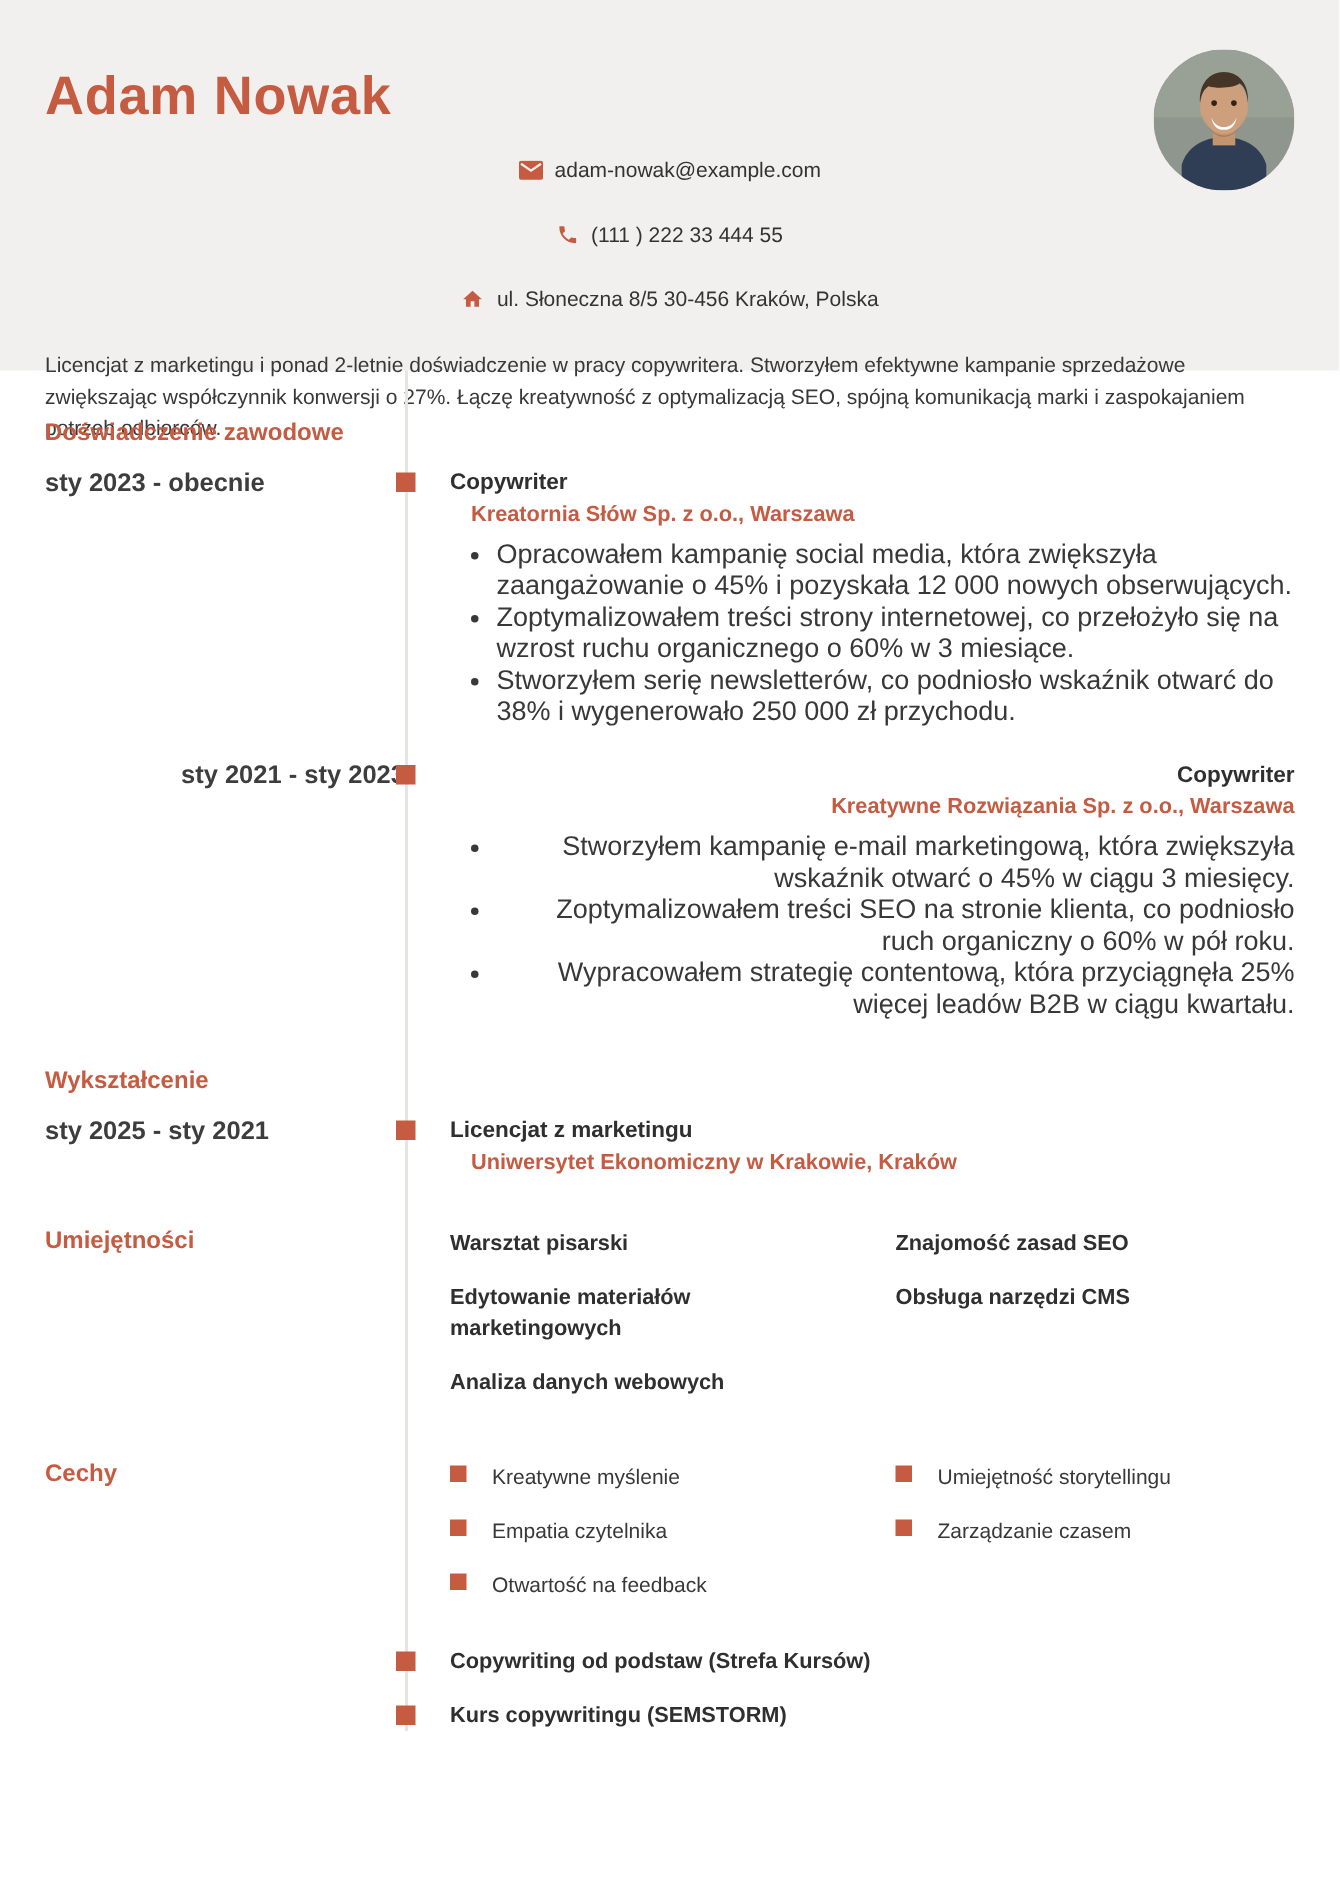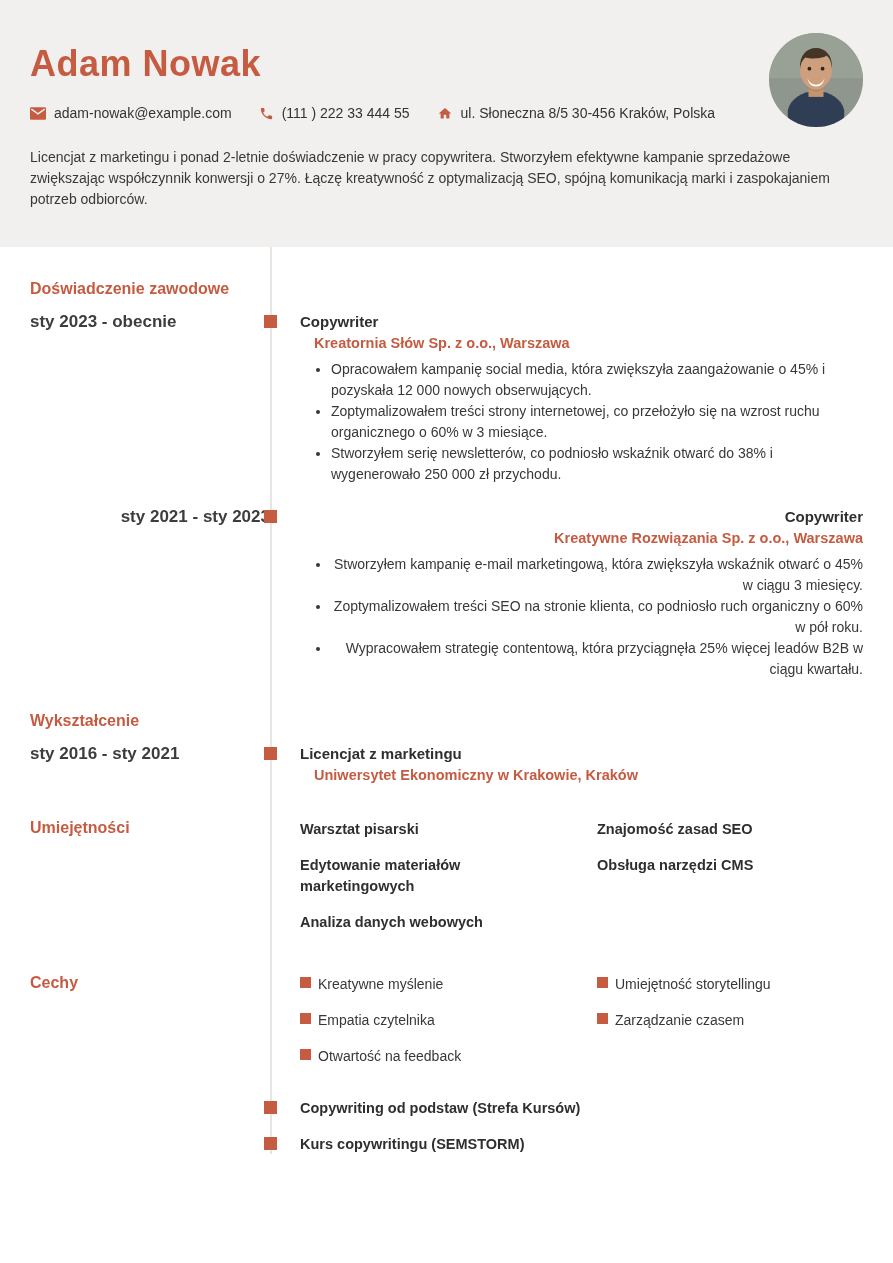--- a/index.html
+++ b/index.html
@@ -37,20 +37,21 @@
     color:var(--accent);
     letter-spacing:0.5px;
   }
   .contact-row{
     margin-top:21px;
     display:flex;
     align-items:center;
     gap:27px;
     font-size:14px;
     color:#333;
+    flex-direction:column;
   }
   .contact-item{display:flex;align-items:center;gap:8px;}
   .contact-item svg{display:block;}
   .summary{
     margin-top:26px;
     font-size:14px;
     line-height:21px;
     max-width:838px;
     color:#383838;
   }
@@ -108,37 +109,37 @@
   .company{
     font-size:14.5px;font-weight:bold;color:var(--accent);
     line-height:20px;margin-top:1px;margin-left:14px;
   }
   ul.achievements{
     margin-top:6px;
     padding-left:31px;
     list-style:disc;
   }
   ul.achievements li{
-    font-size:14px;line-height:21px;color:#383838;
+    font-size:18px;line-height:21px;color:#383838;
   }
   
   .two-col{
     display:grid;
     grid-template-columns:297px 1fr;
     column-gap:0;
   }
   .skill-item{
     font-size:14.5px;font-weight:bold;color:var(--text-strong);
     line-height:21px;margin-bottom:15px;
     padding-right:20px;
   }
   .trait-item{
     font-size:14px;color:#383838;line-height:20px;
     margin-bottom:16px;
-    display:flex;align-items:flex-start;gap:7px;
+    display:flex;align-items:flex-start;gap:17px;
     padding-right:10px;
   }
   .trait-square{
     flex:0 0 11px;
     width:11px;height:11px;
     margin-top:3px;
     background:var(--accent);
   }
   .cert-row{margin-top:16px;}
   .cert-text{
@@ -250,21 +251,21 @@
 
     <div class="row section-gap-edu">
       <div class="left">
         <h2 class="section-title">Wykształcenie</h2>
       </div>
       <div class="right"></div>
     </div>
 
     <div class="row entry-row">
       <div class="left">
-        <div class="dates">sty 2016 - sty 2021</div>
+        <div class="dates">sty 2025 - sty 2021</div>
       </div>
       <div class="right">
         <span class="marker"></span>
         <div class="role">Licencjat z marketingu</div>
         <div class="company">Uniwersytet Ekonomiczny w Krakowie, Kraków</div>
       </div>
     </div>
 
     <div class="row section-gap">
       <div class="left">

